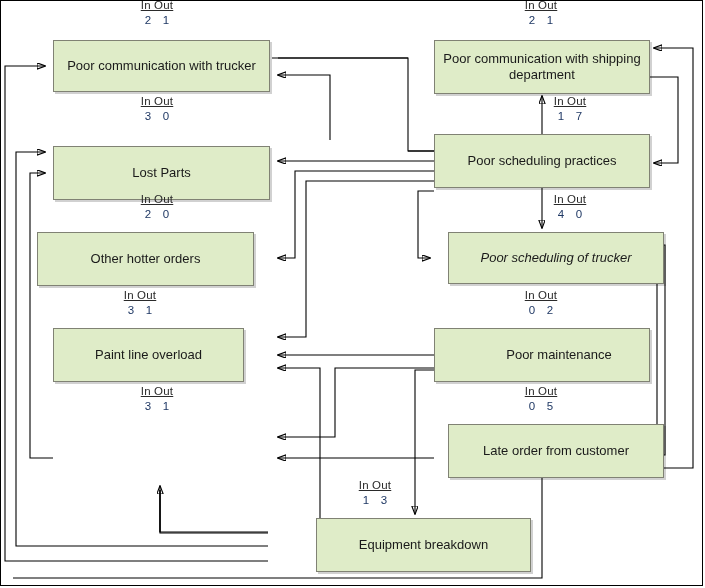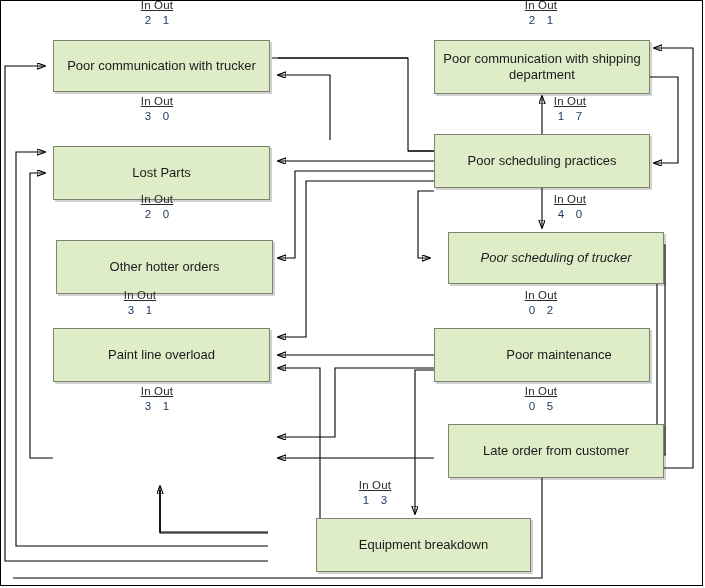--- a/index.html
+++ b/index.html
@@ -142,29 +142,29 @@
   </div>
 
   <div class="node" style="left:53px; top:134px; width:217px; height:54px;margin-top:12px;">
     <span>Lost Parts</span>
   </div>
   <div class="inout" style="left:122px; top:95px;">
     <span class="hdr">In Out</span>
     <span class="vals"><span class="n">3</span><span class="n">0</span></span>
   </div>
 
-  <div class="node" style="left:56px; top:232px; width:217px; height:54px;margin-top:8px;">
+  <div class="node" style="left:37px; top:232px; width:217px; height:54px;">
     <span>Other hotter orders</span>
   </div>
   <div class="inout" style="left:122px; top:193px;">
     <span class="hdr">In Out</span>
     <span class="vals"><span class="n">2</span><span class="n">0</span></span>
   </div>
 
-  <div class="node" style="left:53px; top:328px; width:217px; height:54px;">
+  <div class="node" style="left:53px; top:328px; width:191px; height:54px;">
     <span>Paint line overload</span>
   </div>
   <div class="inout" style="left:105px; top:289px;">
     <span class="hdr">In Out</span>
     <span class="vals"><span class="n">3</span><span class="n">1</span></span>
   </div>
 
   <div class="inout" style="left:122px; top:385px;">
     <span class="hdr">In Out</span>
     <span class="vals"><span class="n">3</span><span class="n">1</span></span>

